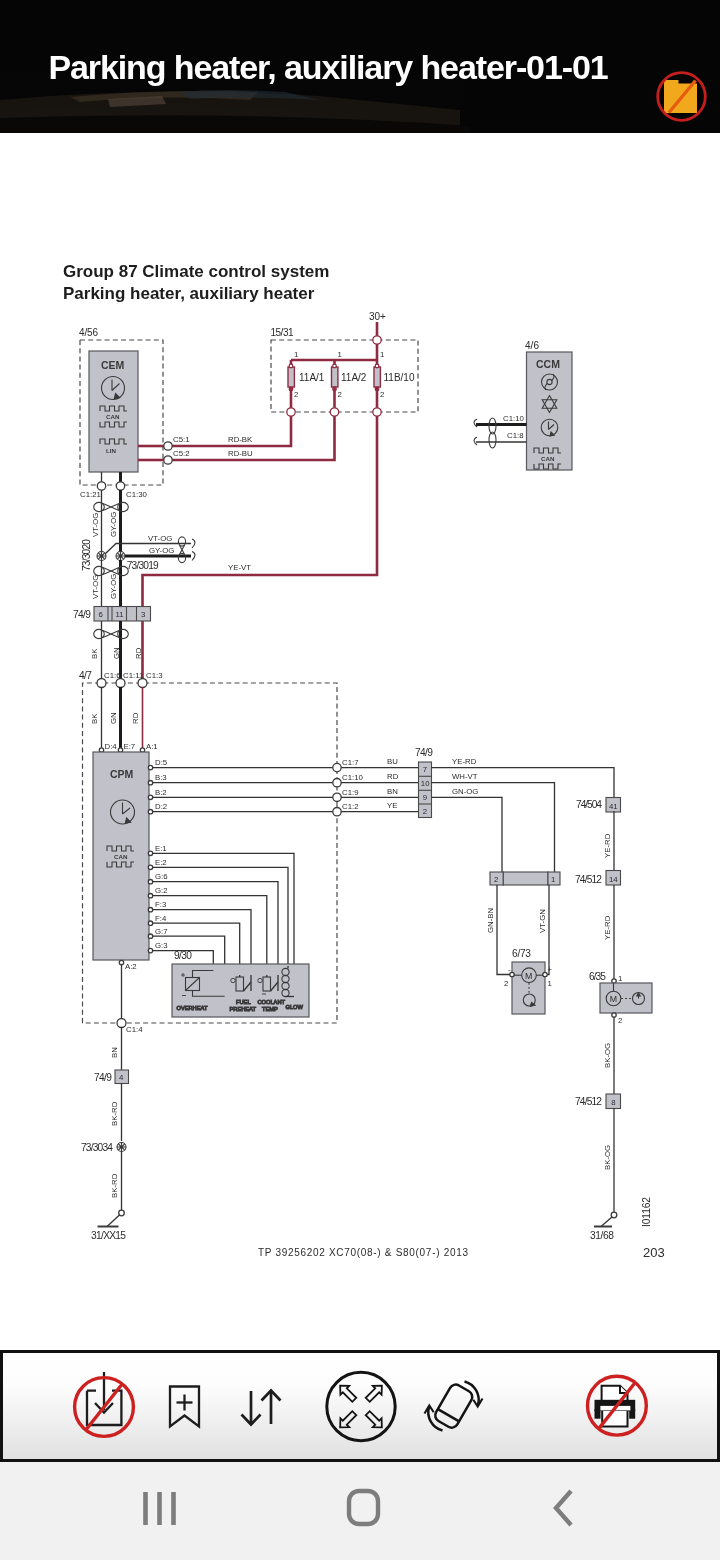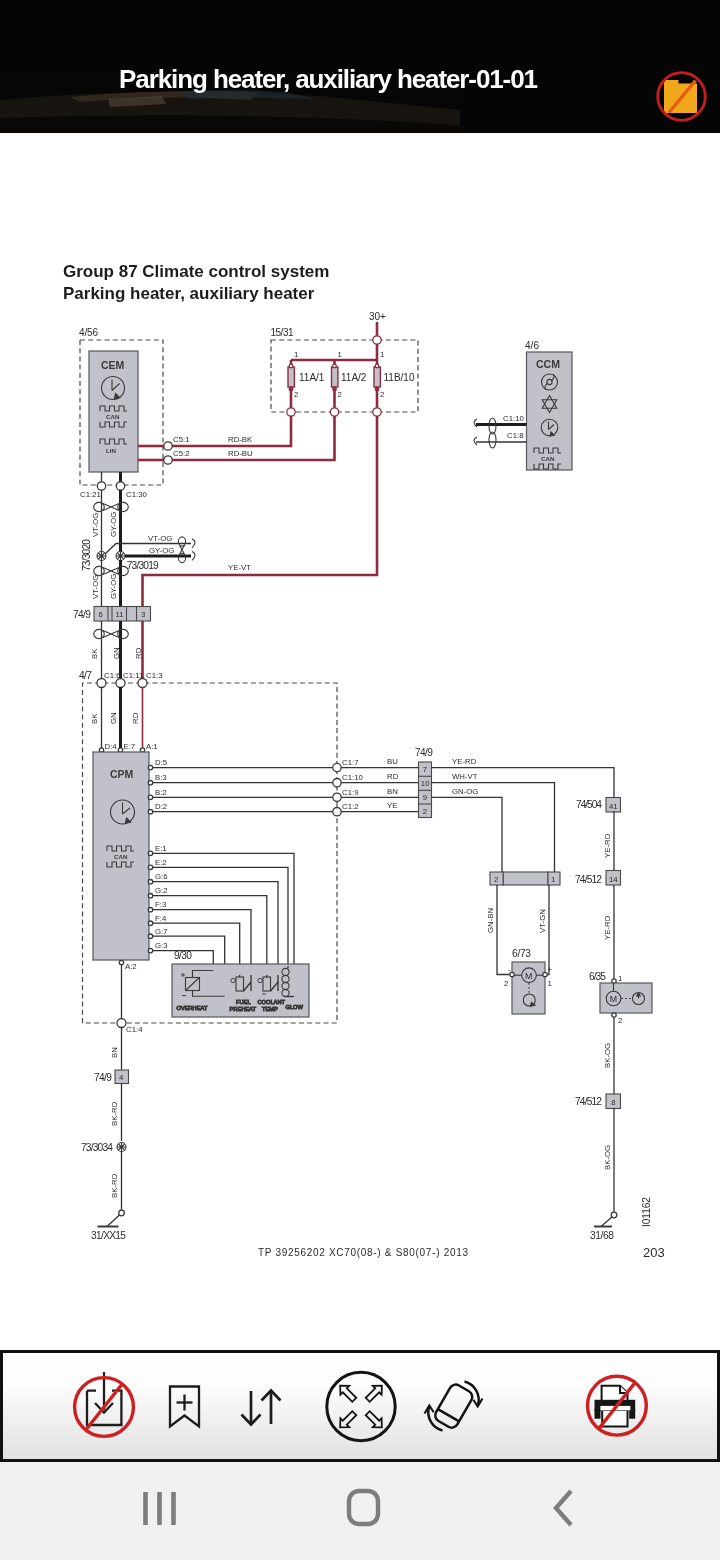--- a/index.html
+++ b/index.html
@@ -1,19 +1,19 @@
 <!DOCTYPE html>
 <html><head>
 <meta charset="utf-8">
 <style>
   html,body{margin:0;padding:0;}
   body{width:720px;height:1560px;position:relative;font-family:"Liberation Sans",sans-serif;background:#ffffff;overflow:hidden;}
   .abs{position:absolute;}
   #header{left:0;top:0;width:720px;height:133px;background:#050505;overflow:hidden;}
-  #hdr-title{left:0;top:64px;width:656px;text-align:center;color:#fff;font-size:26px;font-weight:bold;letter-spacing:-1.1px;}
+  #hdr-title{left:0;top:48px;width:656px;text-align:center;color:#fff;font-size:34px;font-weight:bold;letter-spacing:-1.1px;}
   #toolbar{left:0;top:1350px;width:714px;height:106px;border:3px solid #111;background:linear-gradient(#fefefe,#fdfdfd 30%,#e1e1e1);}
   #navbar{left:0;top:1462px;width:720px;height:98px;background:#f1f1f1;}
 </style>
 </head>
 <body>
 
 <div id="header" class="abs">
 
   <svg class="abs" style="left:0;top:0" width="720" height="133" viewBox="0 0 720 133">
     <defs>

